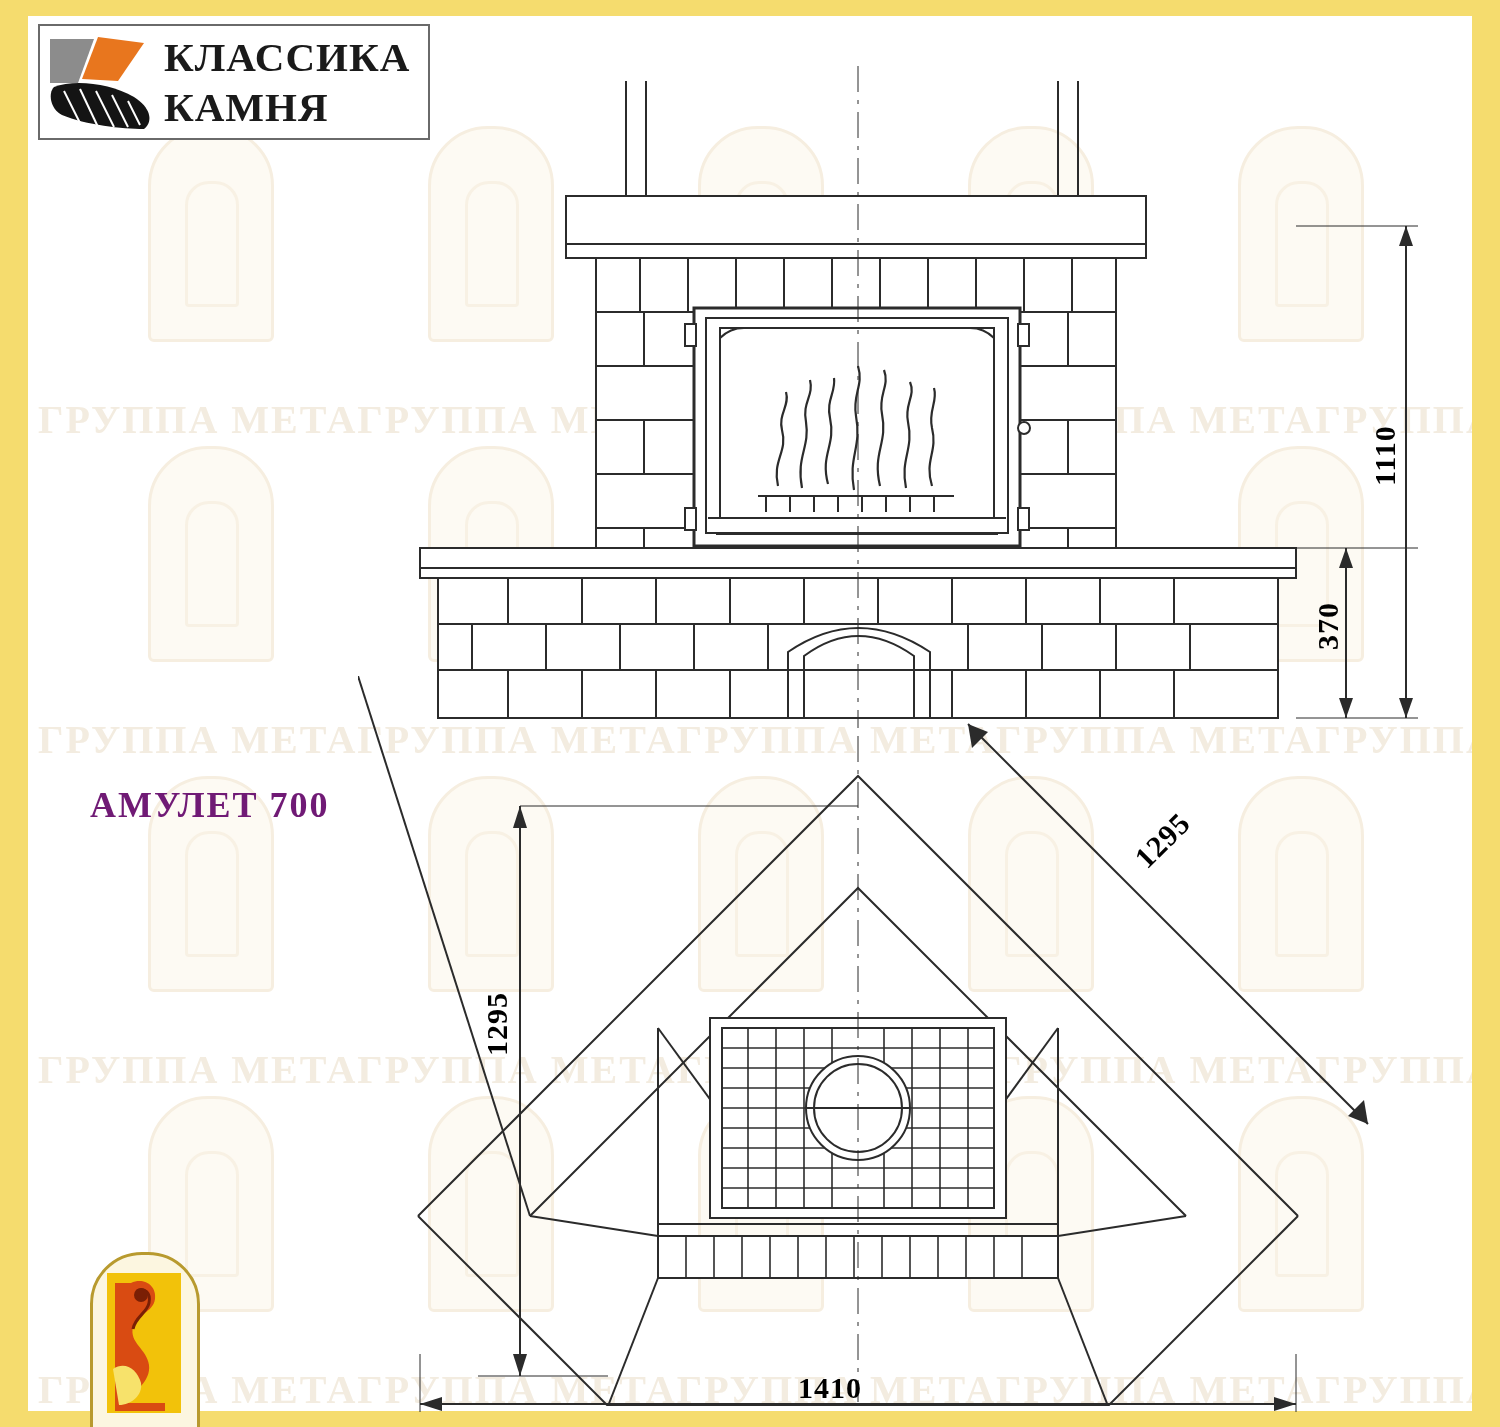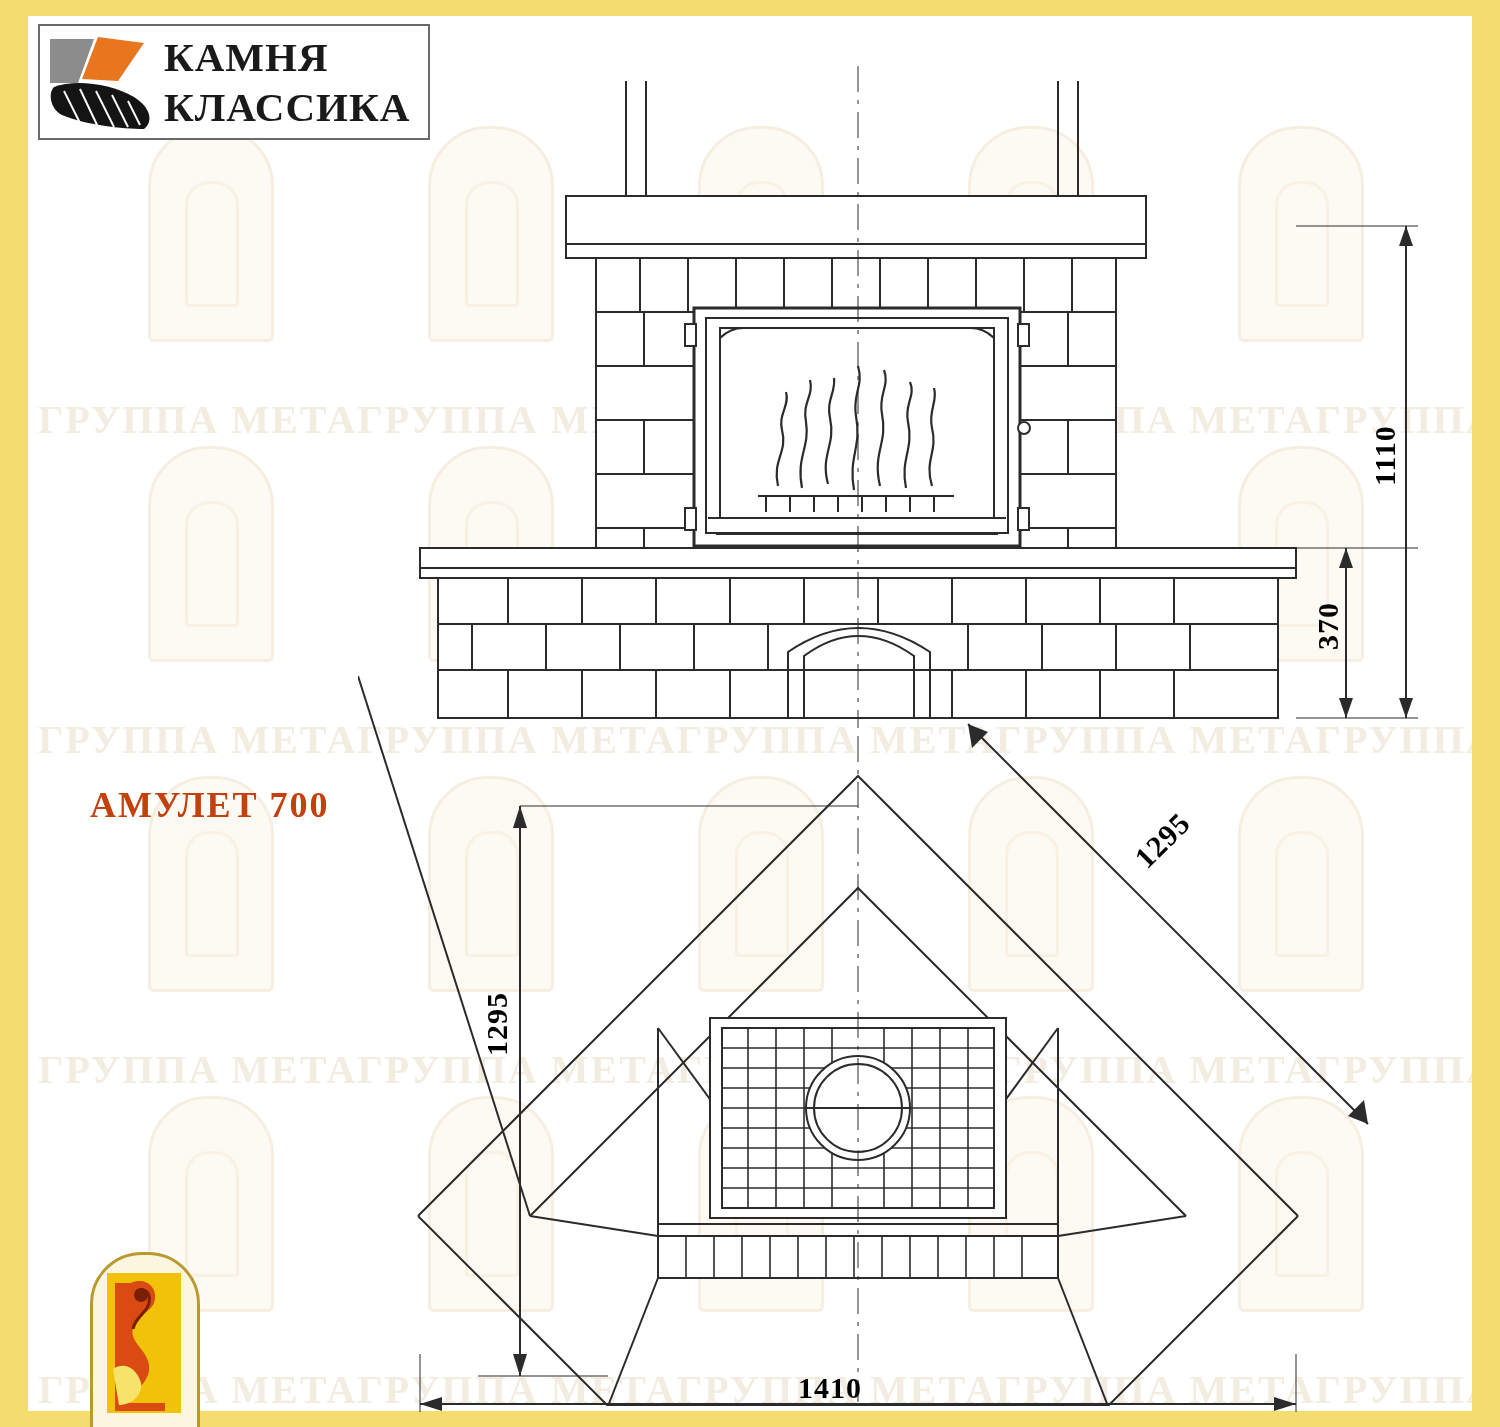--- a/index.html
+++ b/index.html
@@ -105,21 +105,21 @@
 
   
   .model-title {
     position: absolute;
     left: 62px;
     top: 768px;
     font-family: "Liberation Serif", serif;
     font-weight: bold;
     font-size: 36px;
     letter-spacing: 2px;
-    color: #c2410c;
+    color: #701a75;
   }
 
   
   .emblem {
     position: absolute;
     left: 62px;
     top: 1236px;
     width: 104px;
     height: 172px;
     border: 3px solid #b89a2e;
@@ -197,22 +197,22 @@
         <path d="M6,52 C26,44 62,48 86,62 C102,72 106,86 96,94 C74,94 38,90 14,80 C2,74 0,58 6,52 Z" fill="#141414"></path>
         <g stroke="#ffffff" stroke-width="2">
           <line x1="16" y1="56" x2="34" y2="92"></line>
           <line x1="32" y1="54" x2="50" y2="92"></line>
           <line x1="48" y1="56" x2="66" y2="92"></line>
           <line x1="64" y1="60" x2="80" y2="92"></line>
           <line x1="80" y1="66" x2="92" y2="90"></line>
         </g>
       </svg>
       <div class="logo-text">
+        <div>КЛАССИКА</div>
         <div>КАМНЯ</div>
-        <div>КЛАССИКА</div>
       </div>
     </div>
 
     <svg class="draw" style="left:330px; top:40px;" width="1100" height="680" viewBox="0 0 1100 680" xmlns="http://www.w3.org/2000/svg">
       <g fill="none" stroke="#2b2b2b" stroke-width="2">
 
         <line x1="268" y1="25" x2="268" y2="140"></line>
         <line x1="288" y1="25" x2="288" y2="140"></line>
         <line x1="700" y1="25" x2="700" y2="140"></line>
         <line x1="720" y1="25" x2="720" y2="140"></line>

